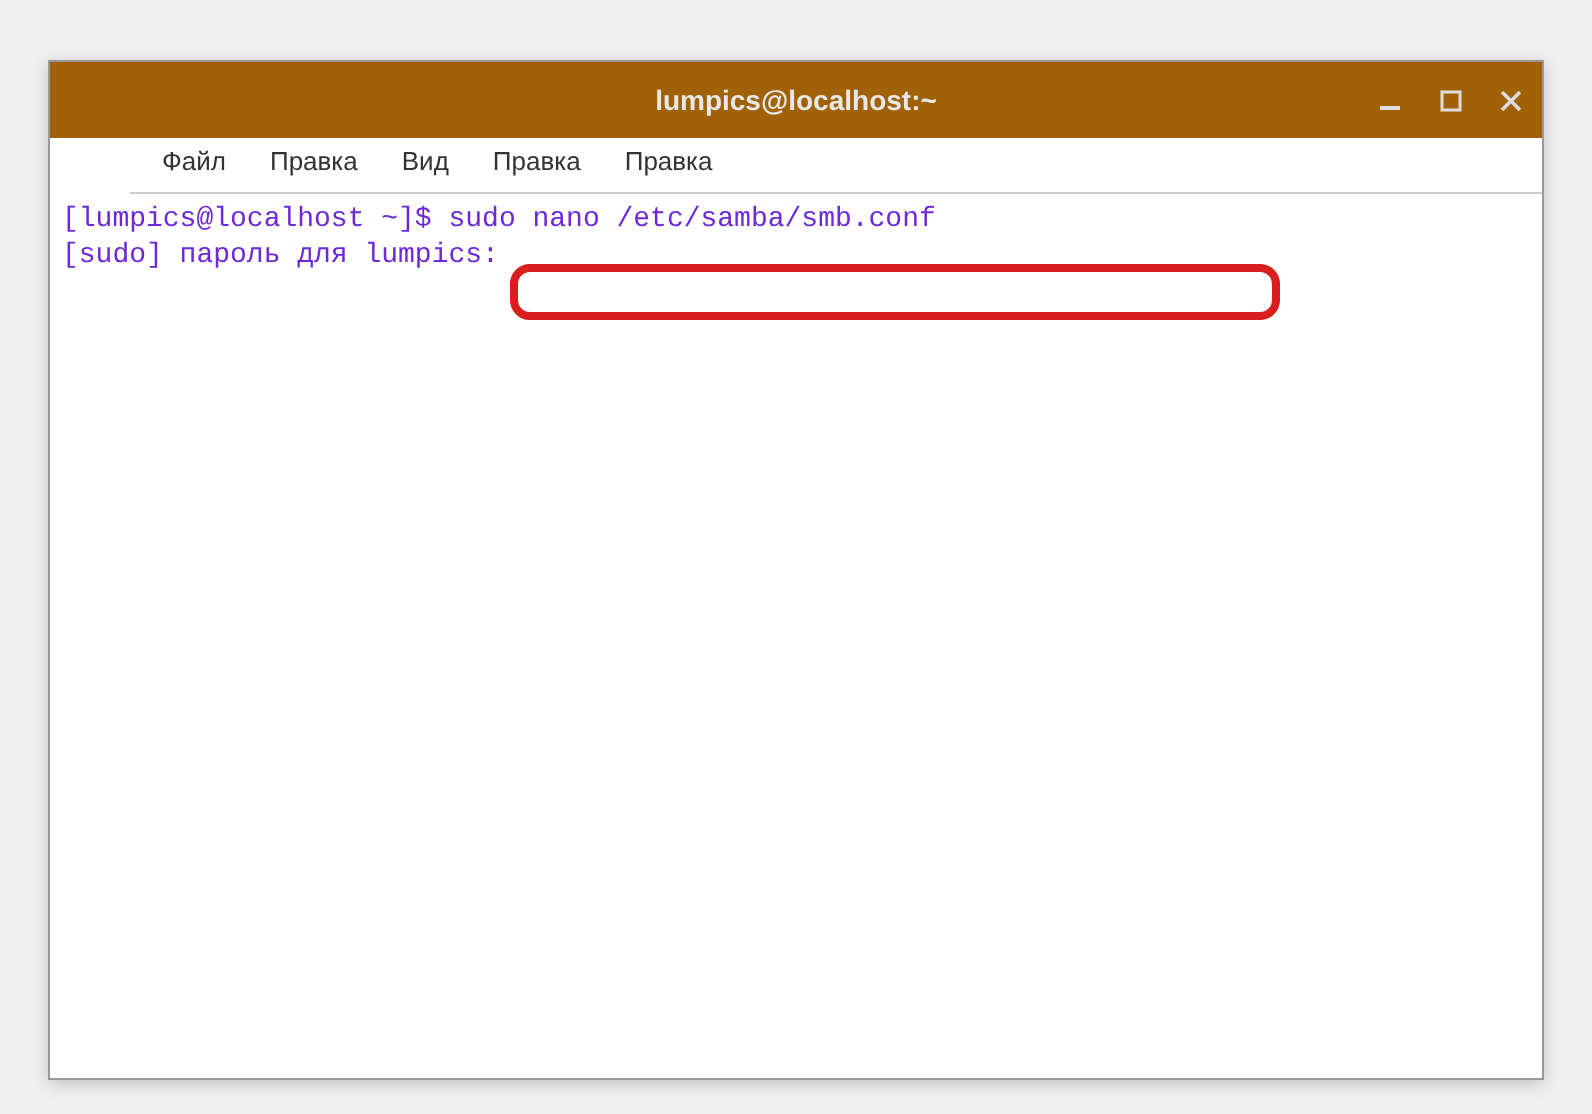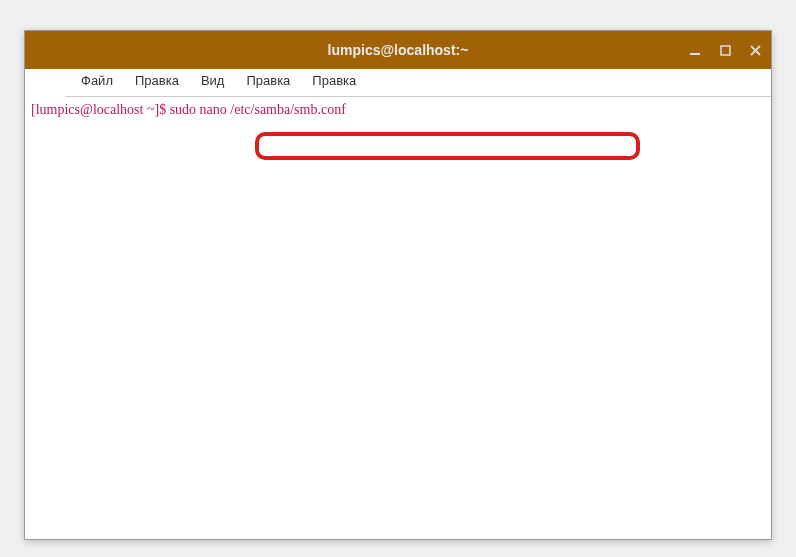--- a/index.html
+++ b/index.html
@@ -63,24 +63,24 @@
     }
     .menu-item {
       padding: 4px 10px;
       font-size: 13px;
       cursor: pointer;
       color: #333;
     }
     .terminal-body {
       background: #ffffff;
       padding: 4px 6px;
-      font-family: Liberation Serif, serif;
+      font-family: Liberation Mono, monospace;
       font-size: 14px;
       line-height: 18px;
-      color: #be185d;
+      color: #6d28d9;
       height: calc(100% - 66px);
       position: relative;
     }
     .line {
       white-space: pre;
     }
     .highlight-box {
       position: absolute;
       border: 4px solid #d91e1e;
       border-radius: 10px;
@@ -127,16 +127,17 @@
   <div class="menubar">
     <div class="menu-item">Файл</div>
     <div class="menu-item">Правка</div>
     <div class="menu-item">Вид</div>
     <div class="menu-item">Правка</div>
     <div class="menu-item">Правка</div>
   </div>
 
   <div class="terminal-body">
     <div class="line"><span>[lumpics@localhost ~]$ </span><span>sudo nano /etc/samba/smb.conf</span></div>
+    <div class="line"><span>[sudo] пароль для lumpics:</span></div>
 
     <div class="highlight-box"></div>
   </div>
 </div>
 
 </body></html>

